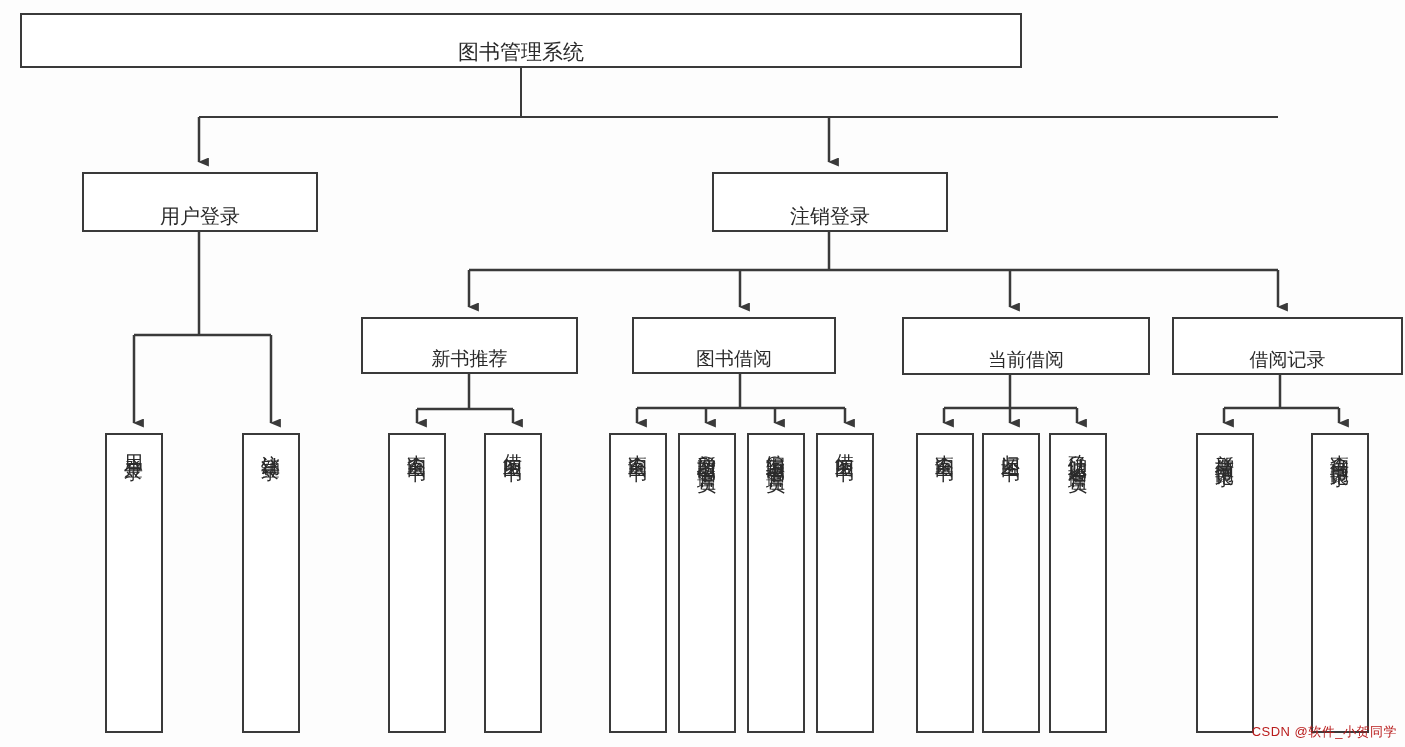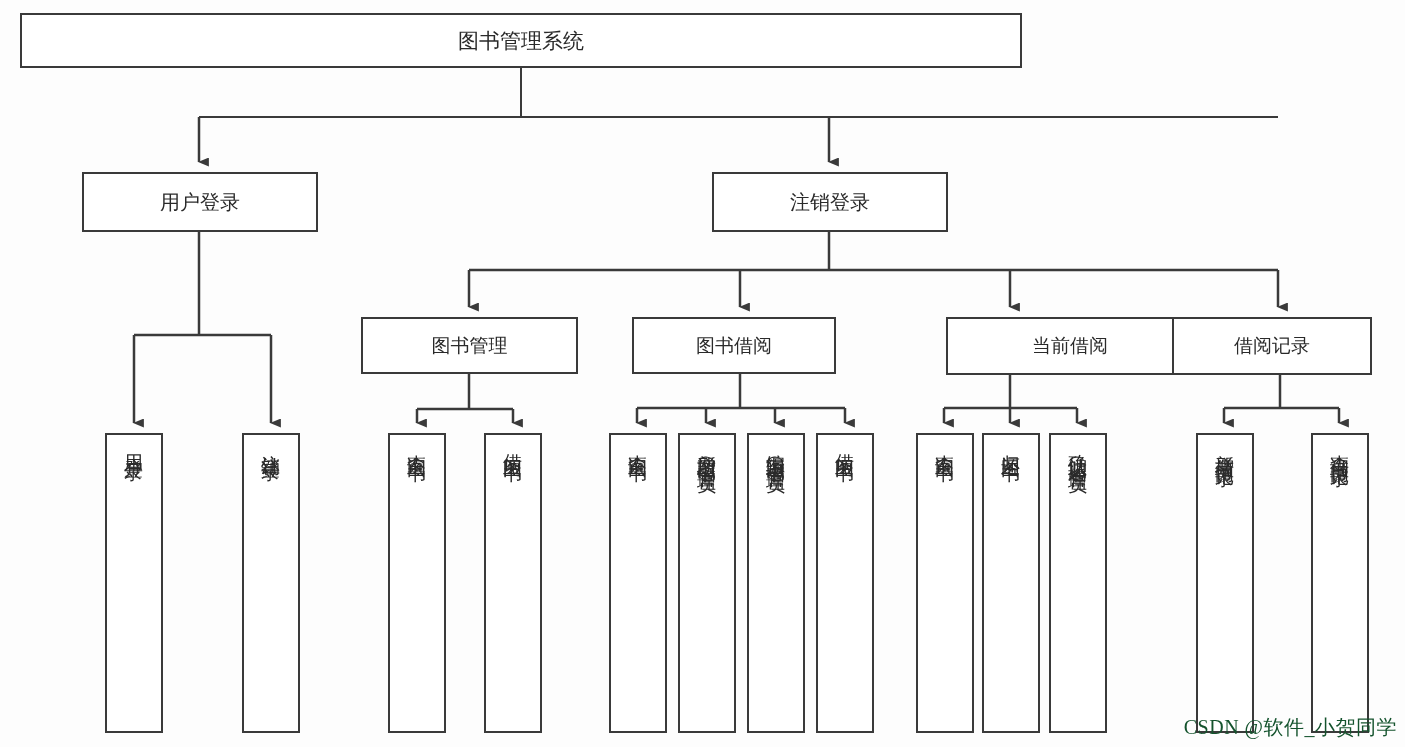--- a/index.html
+++ b/index.html
@@ -22,21 +22,21 @@
     width: 1405px;
     height: 747px;
     pointer-events: none;
   }
   .node {
     position: absolute;
     box-sizing: border-box;
     background: #ffffff;
     border: 2px solid #3a3a3a;
     display: flex;
-    align-items: center;
+    align-items: flex-end;
     justify-content: center;
     color: #2a2a2a;
   }
   .node.root {
     font-size: 21px;
   }
   .node.level1 {
     font-size: 20px;
   }
   .node.level2 {
@@ -52,25 +52,25 @@
     text-orientation: upright;
     letter-spacing: 3px;
     line-height: 1;
     white-space: nowrap;
     display: block;
   }
   .watermark {
     position: absolute;
     right: 8px;
     bottom: 6px;
-    font-size: 20px;
-    color: #14532d;
+    font-size: 13px;
+    color: #b91c1c;
     letter-spacing: 0.5px;
     white-space: nowrap;
-    font-family: Liberation Serif, serif;
+    font-family: Liberation Sans, sans-serif;
   }
 </style>
 </head>
 <body>
 
 <div id="canvas">
 
   <svg id="wires" viewBox="0 0 1405 747" width="1405" height="747" xmlns="http://www.w3.org/2000/svg">
     <defs>
       <marker id="arrow" viewBox="0 0 10 12" refX="5" refY="11" markerWidth="9" markerHeight="11" orient="auto-start-reverse" markerUnits="userSpaceOnUse">
@@ -135,29 +135,29 @@
   </div>
 
   <div class="node level1" style="left:82px; top:172px; width:236px; height:60px;">
     <span>用户登录</span>
   </div>
   <div class="node level1" style="left:712px; top:172px; width:236px; height:60px;">
     <span>注销登录</span>
   </div>
 
   <div class="node level2" style="left:361px; top:317px; width:217px; height:57px;">
-    <span>图书管理</span>
+    <span>新书推荐</span>
   </div>
   <div class="node level2" style="left:632px; top:317px; width:204px; height:57px;">
     <span>图书借阅</span>
   </div>
-  <div class="node level2" style="left:946px; top:317px; width:248px; height:58px;">
+  <div class="node level2" style="left:902px; top:317px; width:248px; height:58px;">
     <span>当前借阅</span>
   </div>
-  <div class="node level2" style="left:1172px; top:317px; width:200px; height:58px;">
+  <div class="node level2" style="left:1172px; top:317px; width:231px; height:58px;">
     <span>借阅记录</span>
   </div>
 
   <div class="node leaf" style="left:105px; top:433px; width:58px; height:300px;">
     <span class="leaf-text">用户登录</span>
   </div>
   <div class="node leaf" style="left:242px; top:433px; width:58px; height:300px;">
     <span class="leaf-text">注销登录</span>
   </div>
 

